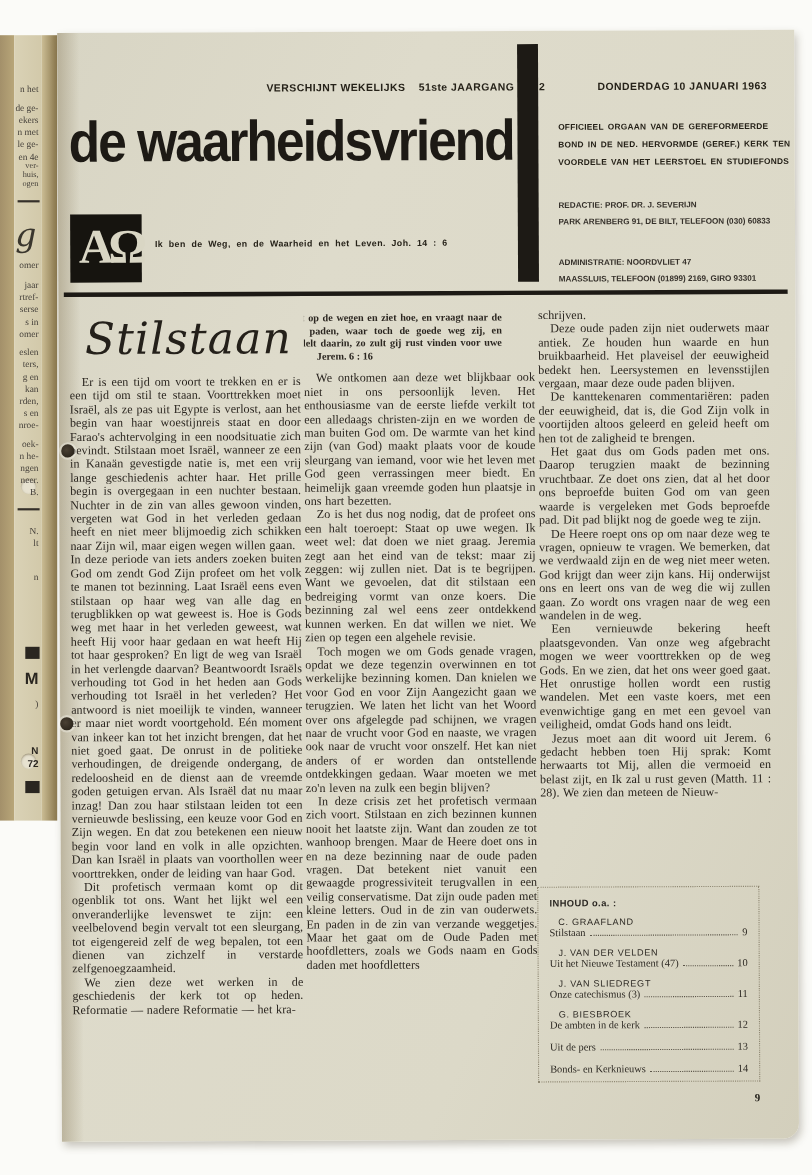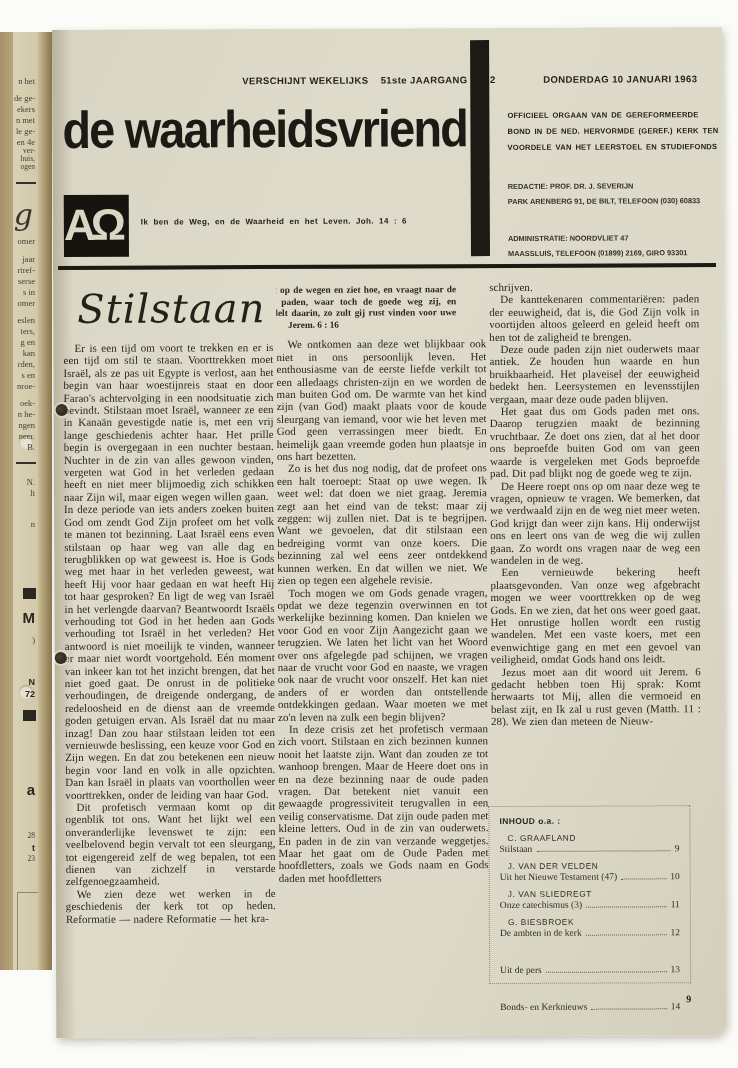--- a/index.html
+++ b/index.html
@@ -1,19 +1,19 @@
 <!DOCTYPE html>
 <html><head>
 <meta charset="utf-8">
 <style>
   html,body{margin:0;padding:0;}
   body{width:738px;height:1068px;background:#fbfbf8;position:relative;overflow:hidden;
        font-family:"Liberation Serif",serif;}
   
-  .left-stack{position:absolute;left:0;top:32px;width:52px;height:938px;}
+  .left-stack{position:absolute;left:0;top:32px;width:52px;height:714px;}
   .spine{position:absolute;left:0;top:0;width:13px;height:100%;
          background:linear-gradient(90deg,#a3906a,#b8a679);}
   .prev-page{position:absolute;left:13px;top:0;width:25px;height:100%;
              background:linear-gradient(90deg,#dad2b6,#d2c9aa);overflow:hidden;}
   .gutter{position:absolute;left:38px;top:0;width:14px;height:100%;
           background:linear-gradient(90deg,#cbbd95,#96845a 80%,#8d7b52);}
   .frag{position:absolute;right:3px;font:8.5px/9.5px "Liberation Serif",serif;
         color:#45403a;text-align:right;white-space:nowrap;}
   .frag.small{font-size:7.5px;line-height:8px;}
   .frag.script{font:italic 30px/30px "DejaVu Serif",serif;color:#3a362d;right:5px;}
@@ -40,22 +40,22 @@
   .issue-line{position:absolute;left:190px;top:46px;font-size:9.5px;letter-spacing:.4px;white-space:pre;}
   .date-line{position:absolute;left:455px;top:46px;font-size:9.5px;letter-spacing:.4px;margin-left:36px;}
   .vbar{position:absolute;left:418px;top:12px;width:19px;height:216px;background:#1d1a15;}
   .paper-title{position:absolute;left:10px;top:70px;margin:0;font-family:"Liberation Sans",sans-serif;
         font-weight:bold;font-size:52px;color:#1d1a15;letter-spacing:-2px;white-space:nowrap;
         transform:scaleX(.9);transform-origin:left center;}
   .organ{position:absolute;left:455px;top:80px;font-size:7.6px;line-height:16px;letter-spacing:.2px;word-spacing:1.5px;}
   .redactie{position:absolute;left:455px;top:151px;font-size:7.4px;line-height:15px;font-weight:bold;color:#35302a;font-family:"Liberation Sans",sans-serif;}
   .admin{position:absolute;left:455px;top:203px;font-size:7.4px;line-height:15px;font-weight:bold;color:#35302a;font-family:"Liberation Sans",sans-serif;}
   .logo{position:absolute;left:11px;top:165px;width:65px;height:62px;background:#16140f;
-        color:#d9d6c4;font-family:Liberation Sans, sans-serif;font-weight:bold;font-size:44px;
-        line-height:60px;letter-spacing:-5px;text-align:left;}
+        color:#d9d6c4;font-family:Liberation Serif, serif;font-weight:bold;font-size:44px;
+        line-height:60px;letter-spacing:-5px;text-align:right;}
   .motto{position:absolute;left:88px;top:188px;font-size:8px;letter-spacing:.4px;word-spacing:2.5px;}
   .main-rule{position:absolute;left:5px;top:236px;width:658px;height:3px;background:#1d1a15;
         border-bottom:1px solid rgba(29,26,21,.5);}
   
   .bodycol{position:absolute;top:250px;width:210px;height:714px;overflow:hidden;}
   .col1{left:10px;} .col2{left:223px;} .col3{left:436px;height:530px;}
   .bodycol p{margin:0;text-align:justify;font-size:11px;line-height:12.4px;color:#2b2620;
         text-indent:11px;word-spacing:.5px;letter-spacing:.05px;}
   .bodycol p.noind{text-indent:0;}
   .script-title{height:62px;font:italic 40px/58px "DejaVu Serif",serif;color:#24201a;
@@ -65,21 +65,21 @@
   .epi-ref{white-space:nowrap;margin-left:16px;}
   .col3 p:first-child{margin-top:3px;}
   
   .toc{position:absolute;left:433px;top:778px;width:202px;height:178px;
        border:1px dotted #8f8873;padding:9px 10px 0 10px;box-sizing:border-box;}
   .toc-title{font-family:"Liberation Sans",sans-serif;font-weight:bold;font-size:8.5px;
        letter-spacing:.4px;color:#2b2722;margin-bottom:6px;}
   .toc-author{font-family:"Liberation Sans",sans-serif;font-size:8.3px;letter-spacing:.6px;
        color:#2e2a24;margin:7px 0 1px 8px;}
   .toc-row{display:flex;align-items:baseline;font-size:9.5px;color:#2e2a24;margin:1px 0;}
-  .toc-row.lone{margin-top:27px;justify-content:flex-end;}
+  .toc-row.lone{margin-top:10px;justify-content:flex-end;}
   .leader{flex:1;border-bottom:1px dotted #5c564a;margin:0 4px 2px 4px;}
   .pagenum{position:absolute;left:630px;top:966px;font-weight:bold;font-size:10px;color:#24211b;}
 </style>
 </head>
 <body>
 
 <div class="left-stack">
   <div class="spine"></div>
   <div class="prev-page">
     <div class="press-ring" style="top:403px"></div>
@@ -175,22 +175,22 @@
         <p>We ontkomen aan deze wet blijkbaar ook niet in ons persoonlijk leven. Het enthousiasme van de eerste liefde verkilt tot een alledaags christen-zijn en we worden de man buiten God om. De warmte van het kind zijn (van God) maakt plaats voor de koude sleurgang van iemand, voor wie het leven met God geen verrassingen meer biedt. En heimelijk gaan vreemde goden hun plaatsje in ons hart bezetten.</p>
         <p>Zo is het dus nog nodig, dat de profeet ons een halt toeroept: Staat op uwe wegen. Ik weet wel: dat doen we niet graag. Jeremia zegt aan het eind van de tekst: maar zij zeggen: wij zullen niet. Dat is te begrijpen. Want we gevoelen, dat dit stilstaan een bedreiging vormt van onze koers. Die bezinning zal wel eens zeer ontdekkend kunnen werken. En dat willen we niet. We zien op tegen een algehele revisie.</p>
         <p>Toch mogen we om Gods genade vragen, opdat we deze tegenzin overwinnen en tot werkelijke bezinning komen. Dan knielen we voor God en voor Zijn Aangezicht gaan we terugzien. We laten het licht van het Woord over ons afgelegde pad schijnen, we vragen naar de vrucht voor God en naaste, we vragen ook naar de vrucht voor onszelf. Het kan niet anders of er worden dan ontstellende ontdekkingen gedaan. Waar moeten we met zo'n leven na zulk een begin blijven?</p>
         <p>In deze crisis zet het profetisch vermaan zich voort. Stilstaan en zich bezinnen kunnen nooit het laatste zijn. Want dan zouden ze tot wanhoop brengen. Maar de Heere doet ons in en na deze bezinning naar de oude paden vragen. Dat betekent niet vanuit een gewaagde progressiviteit terugvallen in een veilig conservatisme. Dat zijn oude paden met kleine letters. Oud in de zin van ouderwets. En paden in de zin van verzande weggetjes. Maar het gaat om de Oude Paden met hoofdletters, zoals we Gods naam en Gods daden met hoofdletters</p>
       </div>
   </div>
 
   <div class="bodycol col3">
     <div>
         <p class="noind">schrijven.</p>
+        <p>Deze oude paden zijn niet ouderwets maar antiek. Ze houden hun waarde en hun bruikbaarheid. Het plaveisel der eeuwigheid bedekt hen. Leersystemen en levensstijlen vergaan, maar deze oude paden blijven.</p>
         <p>De kanttekenaren commentariëren: paden der eeuwigheid, dat is, die God Zijn volk in voortijden altoos geleerd en geleid heeft om hen tot de zaligheid te brengen.</p>
-        <p>Deze oude paden zijn niet ouderwets maar antiek. Ze houden hun waarde en hun bruikbaarheid. Het plaveisel der eeuwigheid bedekt hen. Leersystemen en levensstijlen vergaan, maar deze oude paden blijven.</p>
         <p>Het gaat dus om Gods paden met ons. Daarop terugzien maakt de bezinning vruchtbaar. Ze doet ons zien, dat al het door ons beproefde buiten God om van geen waarde is vergeleken met Gods beproefde pad. Dit pad blijkt nog de goede weg te zijn.</p>
         <p>De Heere roept ons op om naar deze weg te vragen, opnieuw te vragen. We bemerken, dat we verdwaald zijn en de weg niet meer weten. God krijgt dan weer zijn kans. Hij onderwijst ons en leert ons van de weg die wij zullen gaan. Zo wordt ons vragen naar de weg een wandelen in de weg.</p>
         <p>Een vernieuwde bekering heeft plaatsgevonden. Van onze weg afgebracht mogen we weer voorttrekken op de weg Gods. En we zien, dat het ons weer goed gaat. Het onrustige hollen wordt een rustig wandelen. Met een vaste koers, met een evenwichtige gang en met een gevoel van veiligheid, omdat Gods hand ons leidt.</p>
         <p>Jezus moet aan dit woord uit Jerem. 6 gedacht hebben toen Hij sprak: Komt herwaarts tot Mij, allen die vermoeid en belast zijt, en Ik zal u rust geven (Matth. 11 : 28). We zien dan meteen de Nieuw-</p>
       </div>
   </div>
 
   <div class="toc">
     <div class="toc-title">INHOUD o.a. :</div>
     <div>

